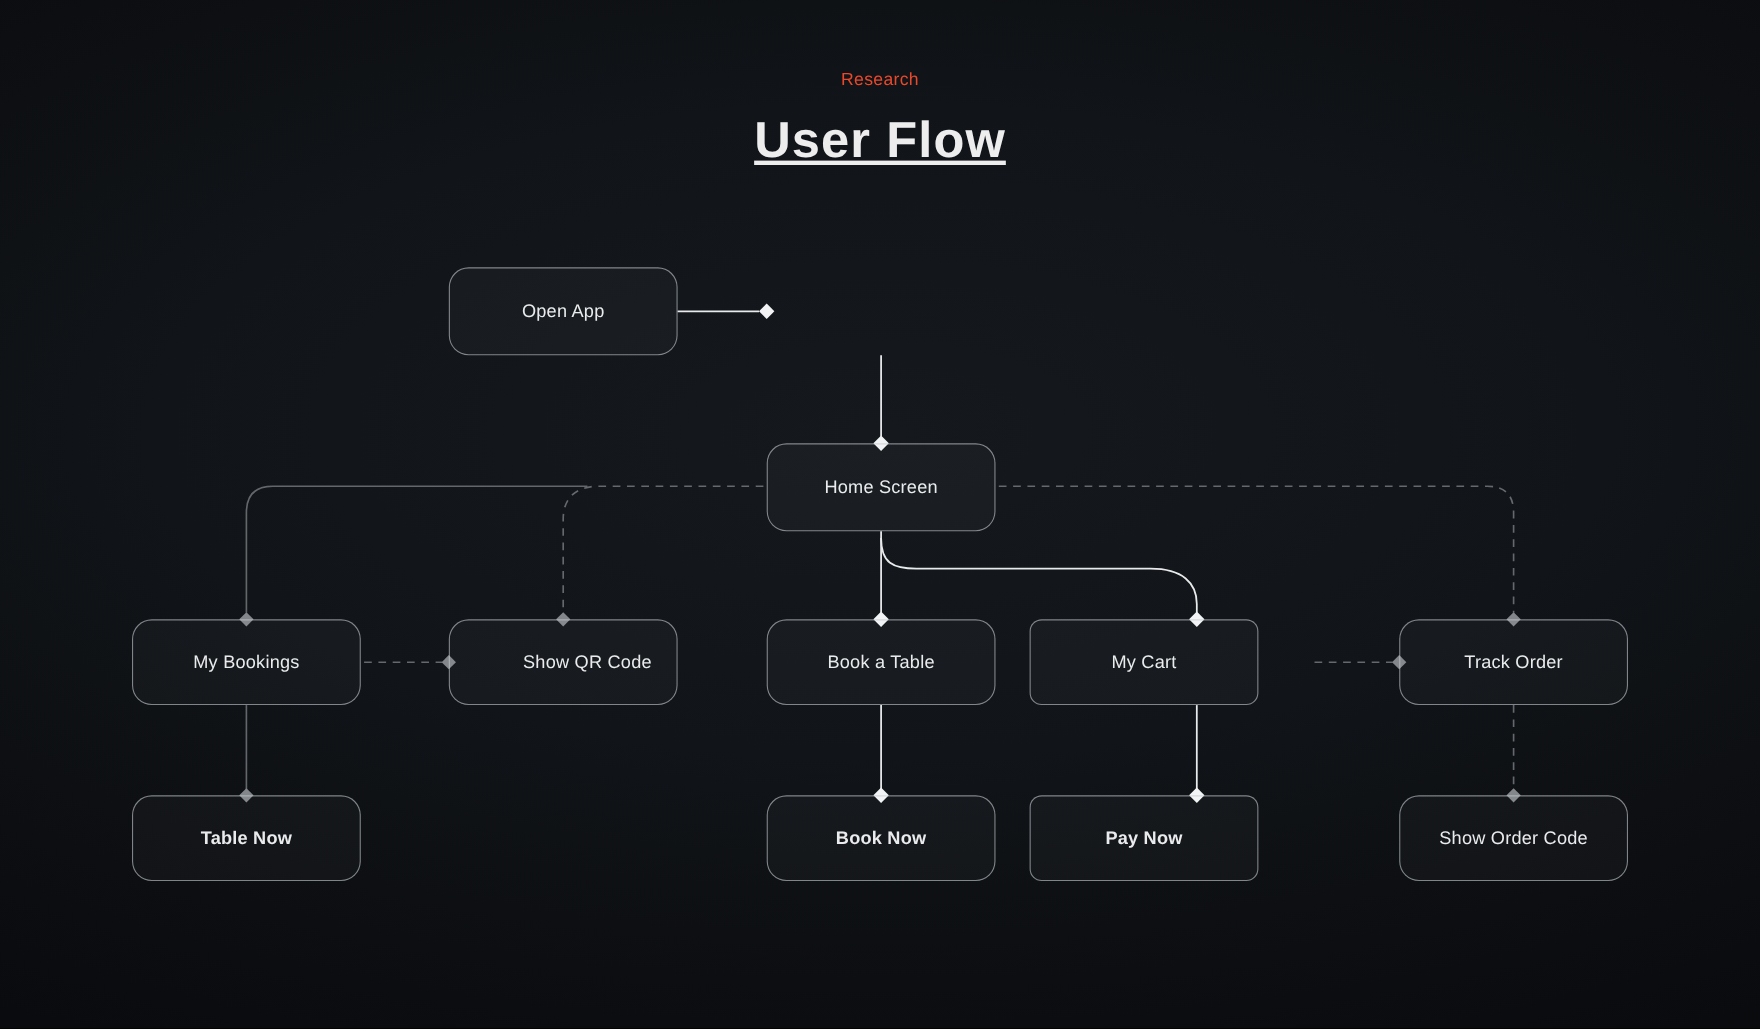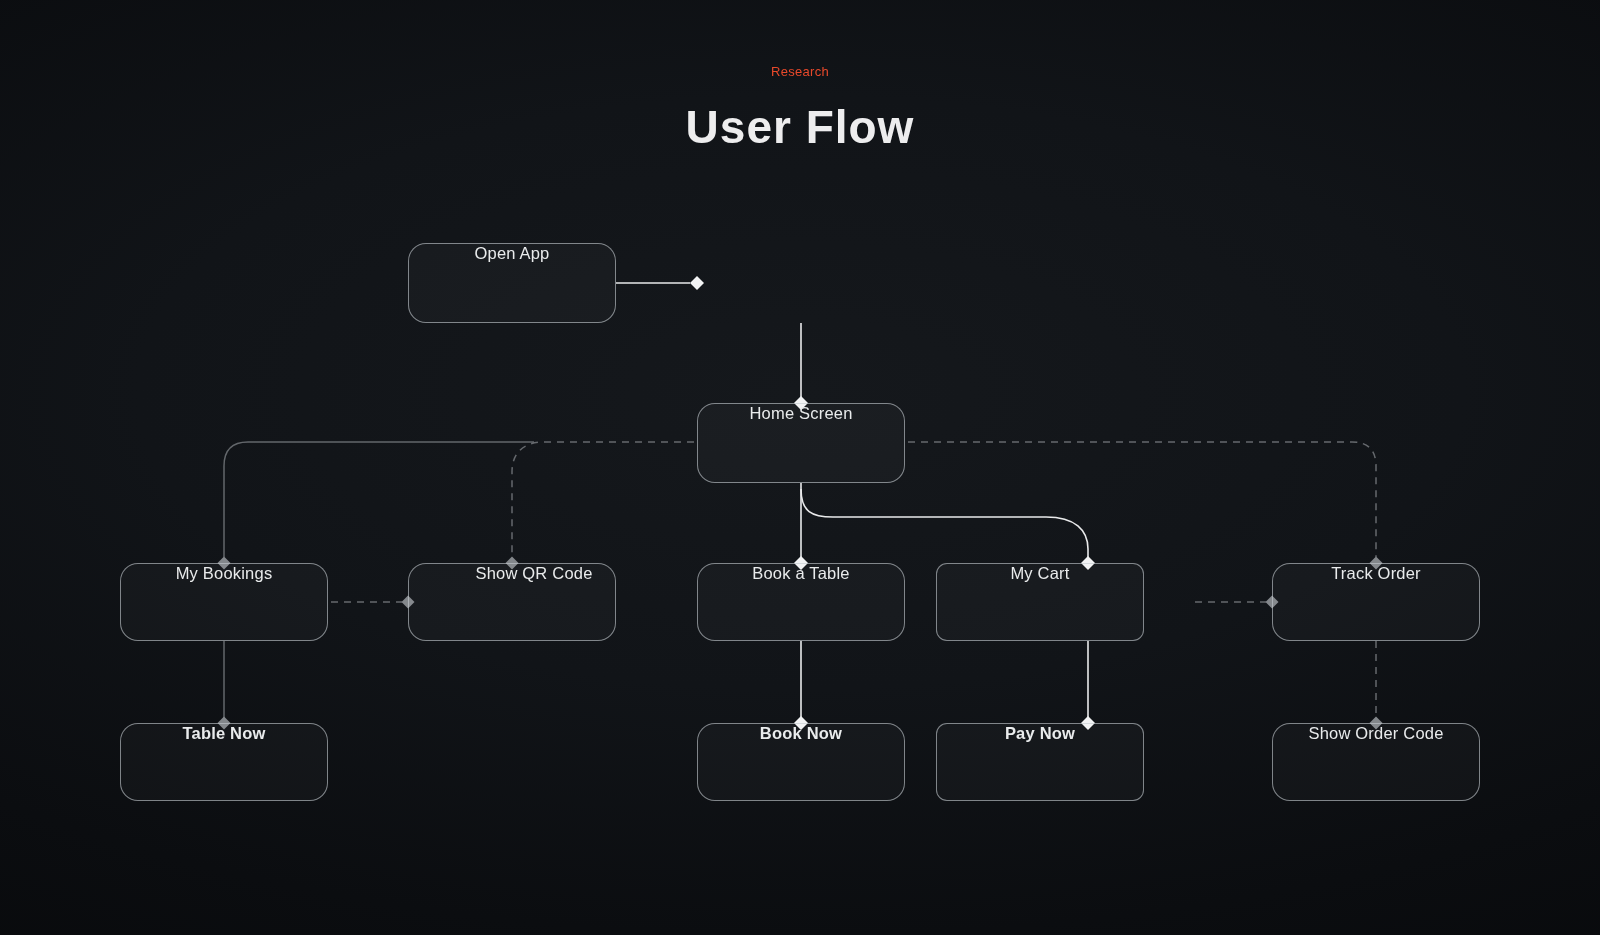--- a/index.html
+++ b/index.html
@@ -3,30 +3,30 @@
 <meta charset="utf-8">
 <style>
   html,body{margin:0;padding:0;background:#000;}
   .stage{
     position:relative;width:1600px;height:935px;overflow:hidden;
     font-family:"Liberation Sans",sans-serif;
     background:radial-gradient(115% 88% at 50% 42%, #15181c 0%, #111418 36%, #0b0d10 66%, #060709 100%);
   }
   .eyebrow{
     position:absolute;left:0;top:64px;width:100%;text-align:center;
-    font-size:13px;letter-spacing:.3px;color:#e8492b;
+    font-size:16px;letter-spacing:.3px;color:#e8492b;
   }
   .title{
     position:absolute;left:0;top:100px;width:100%;text-align:center;
-    font-size:46px;font-weight:700;letter-spacing:1px;color:#ededee;
+    font-size:46px;font-weight:700;letter-spacing:1px;color:#ededee;text-decoration:underline;
   }
   .edges{position:absolute;left:0;top:0;width:1600px;height:935px;}
   .node{
     position:absolute;box-sizing:border-box;
-    display:flex;justify-content:center;
+    display:flex;align-items:center;justify-content:center;
     border:1.5px solid rgba(196,201,206,.62);
     border-radius:18px;
     background:rgba(255,255,255,.028);
     color:#e9ebec;font-size:16.5px;letter-spacing:.2px;
   }
   .node.bold{font-weight:700;}
   .w208{width:208px;}
   .r1{top:243px;height:80px;}
   .r2{top:403px;height:80px;}
   .r3{top:563px;height:78px;}

